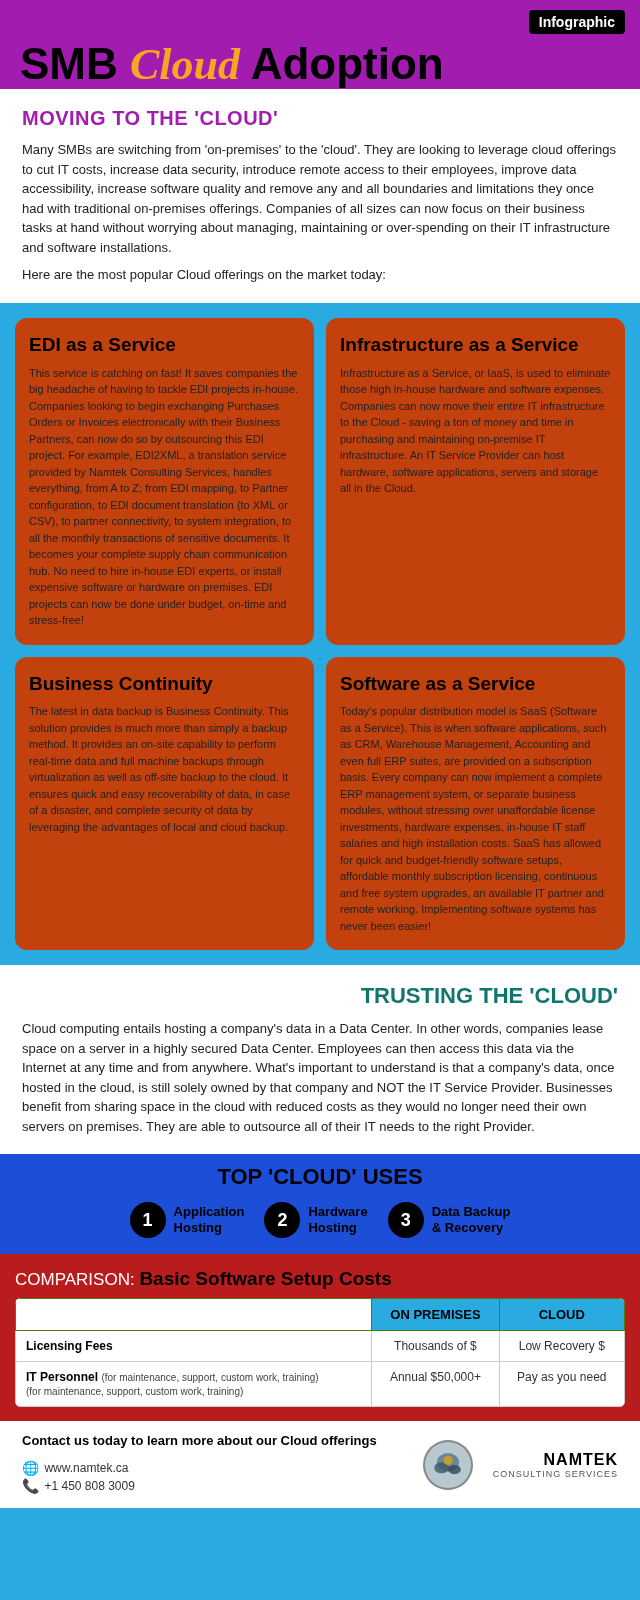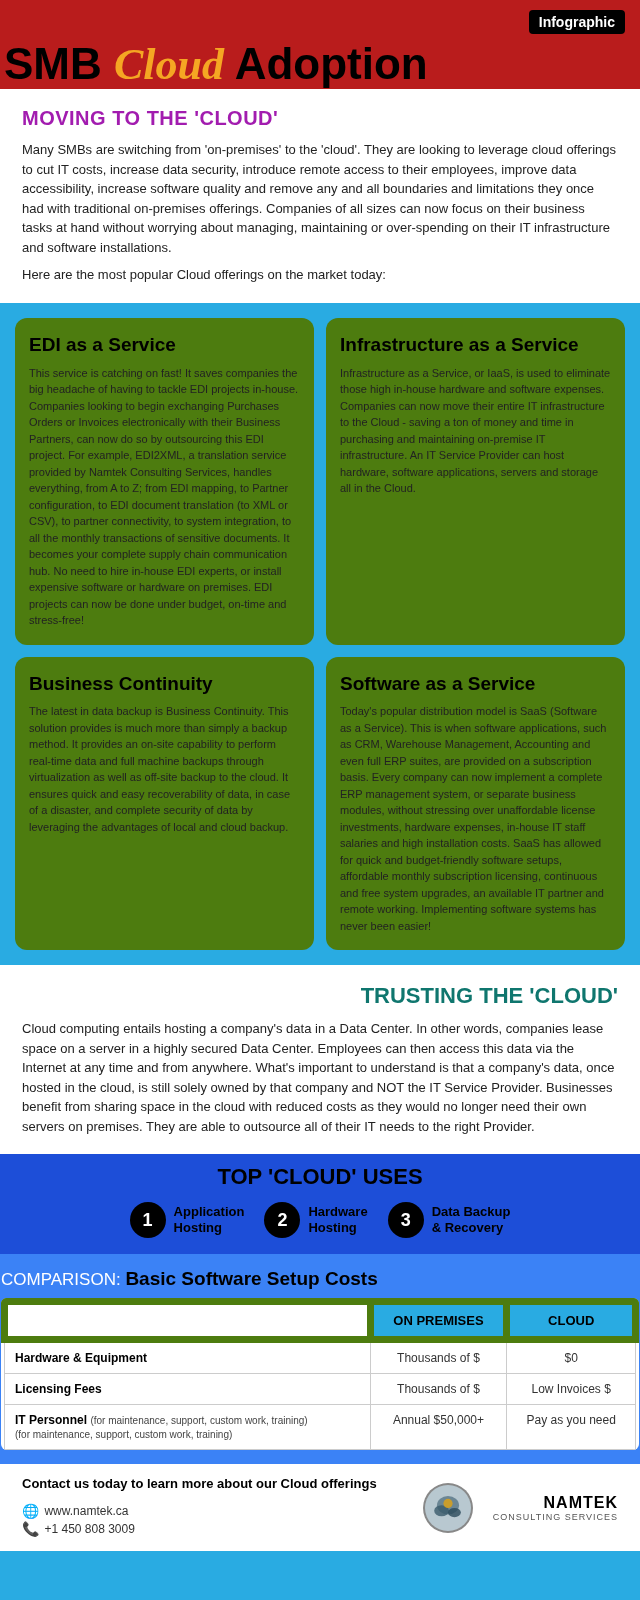--- a/index.html
+++ b/index.html
@@ -5,22 +5,22 @@
     * { box-sizing: border-box; margin: 0; padding: 0; }
     body {
       width: 640px;
       font-family: Arial, sans-serif;
       background: #29abe2;
       color: #222;
     }
 
     
     .header-section {
-      background: #b91c1c;
-      padding: 10px 20px 0 4px;
+      background: #a21caf;
+      padding: 10px 20px 0 20px;
       position: relative;
     }
     .infographic-badge {
       position: absolute;
       top: 10px;
       right: 15px;
       background: #000;
       color: #fff;
       font-size: 14px;
       font-weight: bold;
@@ -64,21 +64,21 @@
     .cards-section {
       background: #29abe2;
       padding: 15px 15px;
     }
     .cards-grid {
       display: grid;
       grid-template-columns: 1fr 1fr;
       gap: 12px;
     }
     .card {
-      background: #4d7c0f;
+      background: #c2410c;
       border-radius: 12px;
       padding: 16px 14px;
     }
     .card-title {
       font-size: 19px;
       font-weight: 900;
       color: #000;
       margin-bottom: 8px;
       line-height: 1.2;
     }
@@ -140,22 +140,22 @@
     }
     .use-label {
       font-size: 13px;
       font-weight: bold;
       color: #000;
       line-height: 1.3;
     }
 
     
     .comparison-section {
-      background: #3b82f6;
-      padding: 14px 1px;
+      background: #b91c1c;
+      padding: 14px 15px;
     }
     .comparison-header {
       font-size: 17px;
       font-weight: 400;
       color: #fff;
       margin-bottom: 2px;
     }
     .comparison-header .bold-part {
       font-weight: 900;
       color: #000;
@@ -169,21 +169,21 @@
       overflow: hidden;
       margin-top: 8px;
     }
     .comparison-table th {
       background: #29abe2;
       color: #000;
       font-weight: 900;
       font-size: 13px;
       padding: 8px 10px;
       text-align: center;
-      border: 7px solid #4d7c0f;
+      border: 1px solid #4d7c0f;
     }
     .comparison-table th.empty-th {
       background: #fff;
     }
     .comparison-table td {
       font-size: 12px;
       padding: 8px 10px;
       border: 1px solid #ccc;
       vertical-align: top;
     }
@@ -333,31 +333,24 @@
     <thead>
       <tr>
         <th class="empty-th"></th>
         <th>ON PREMISES</th>
         <th>CLOUD</th>
       </tr>
     </thead>
     <tbody>
       <tr>
         <td class="row-label">
-          <span>Hardware &amp; Equipment</span>
-        </td>
-        <td class="value-cell">Thousands of $</td>
-        <td class="value-cell">$0</td>
-      </tr>
-      <tr>
-        <td class="row-label">
           <span>Licensing Fees</span>
         </td>
         <td class="value-cell">Thousands of $</td>
-        <td class="value-cell">Low Invoices $</td>
+        <td class="value-cell">Low Recovery $</td>
       </tr>
       <tr>
         <td class="row-label">
           <span>IT Personnel</span>
           <span class="sub-label">(for maintenance, support, custom work, training)</span>
           <br><span class="sub-label">(for maintenance, support, custom work, training)</span>
         </td>
         <td class="value-cell">Annual $50,000+</td>
         <td class="value-cell">Pay as you need</td>
       </tr>

